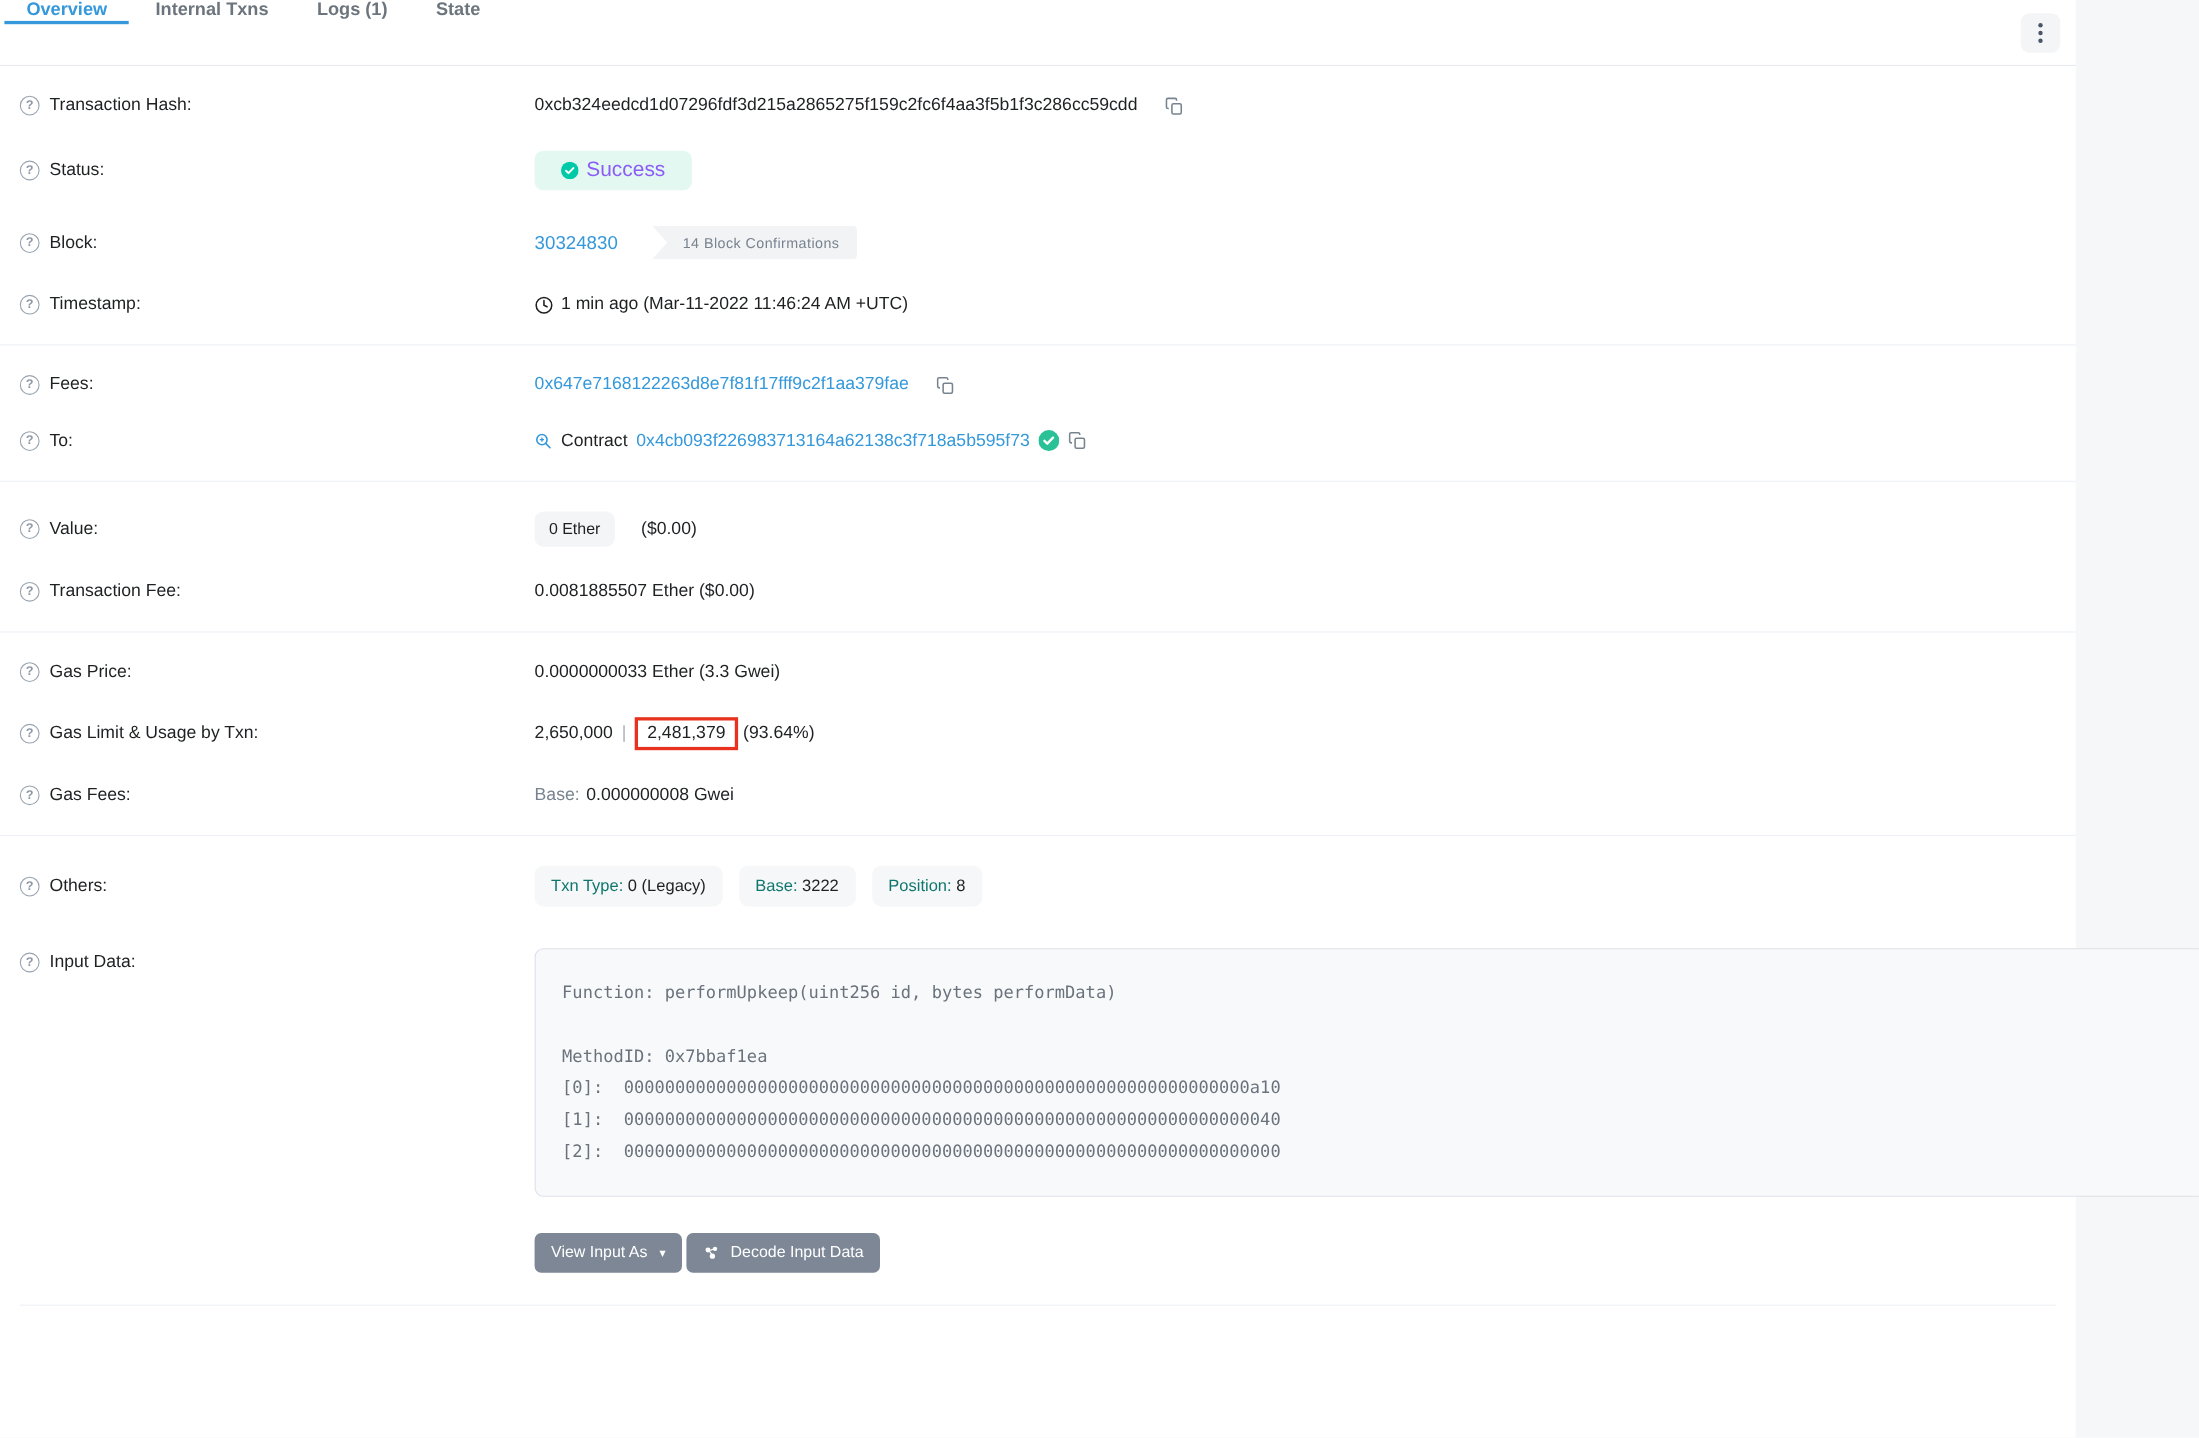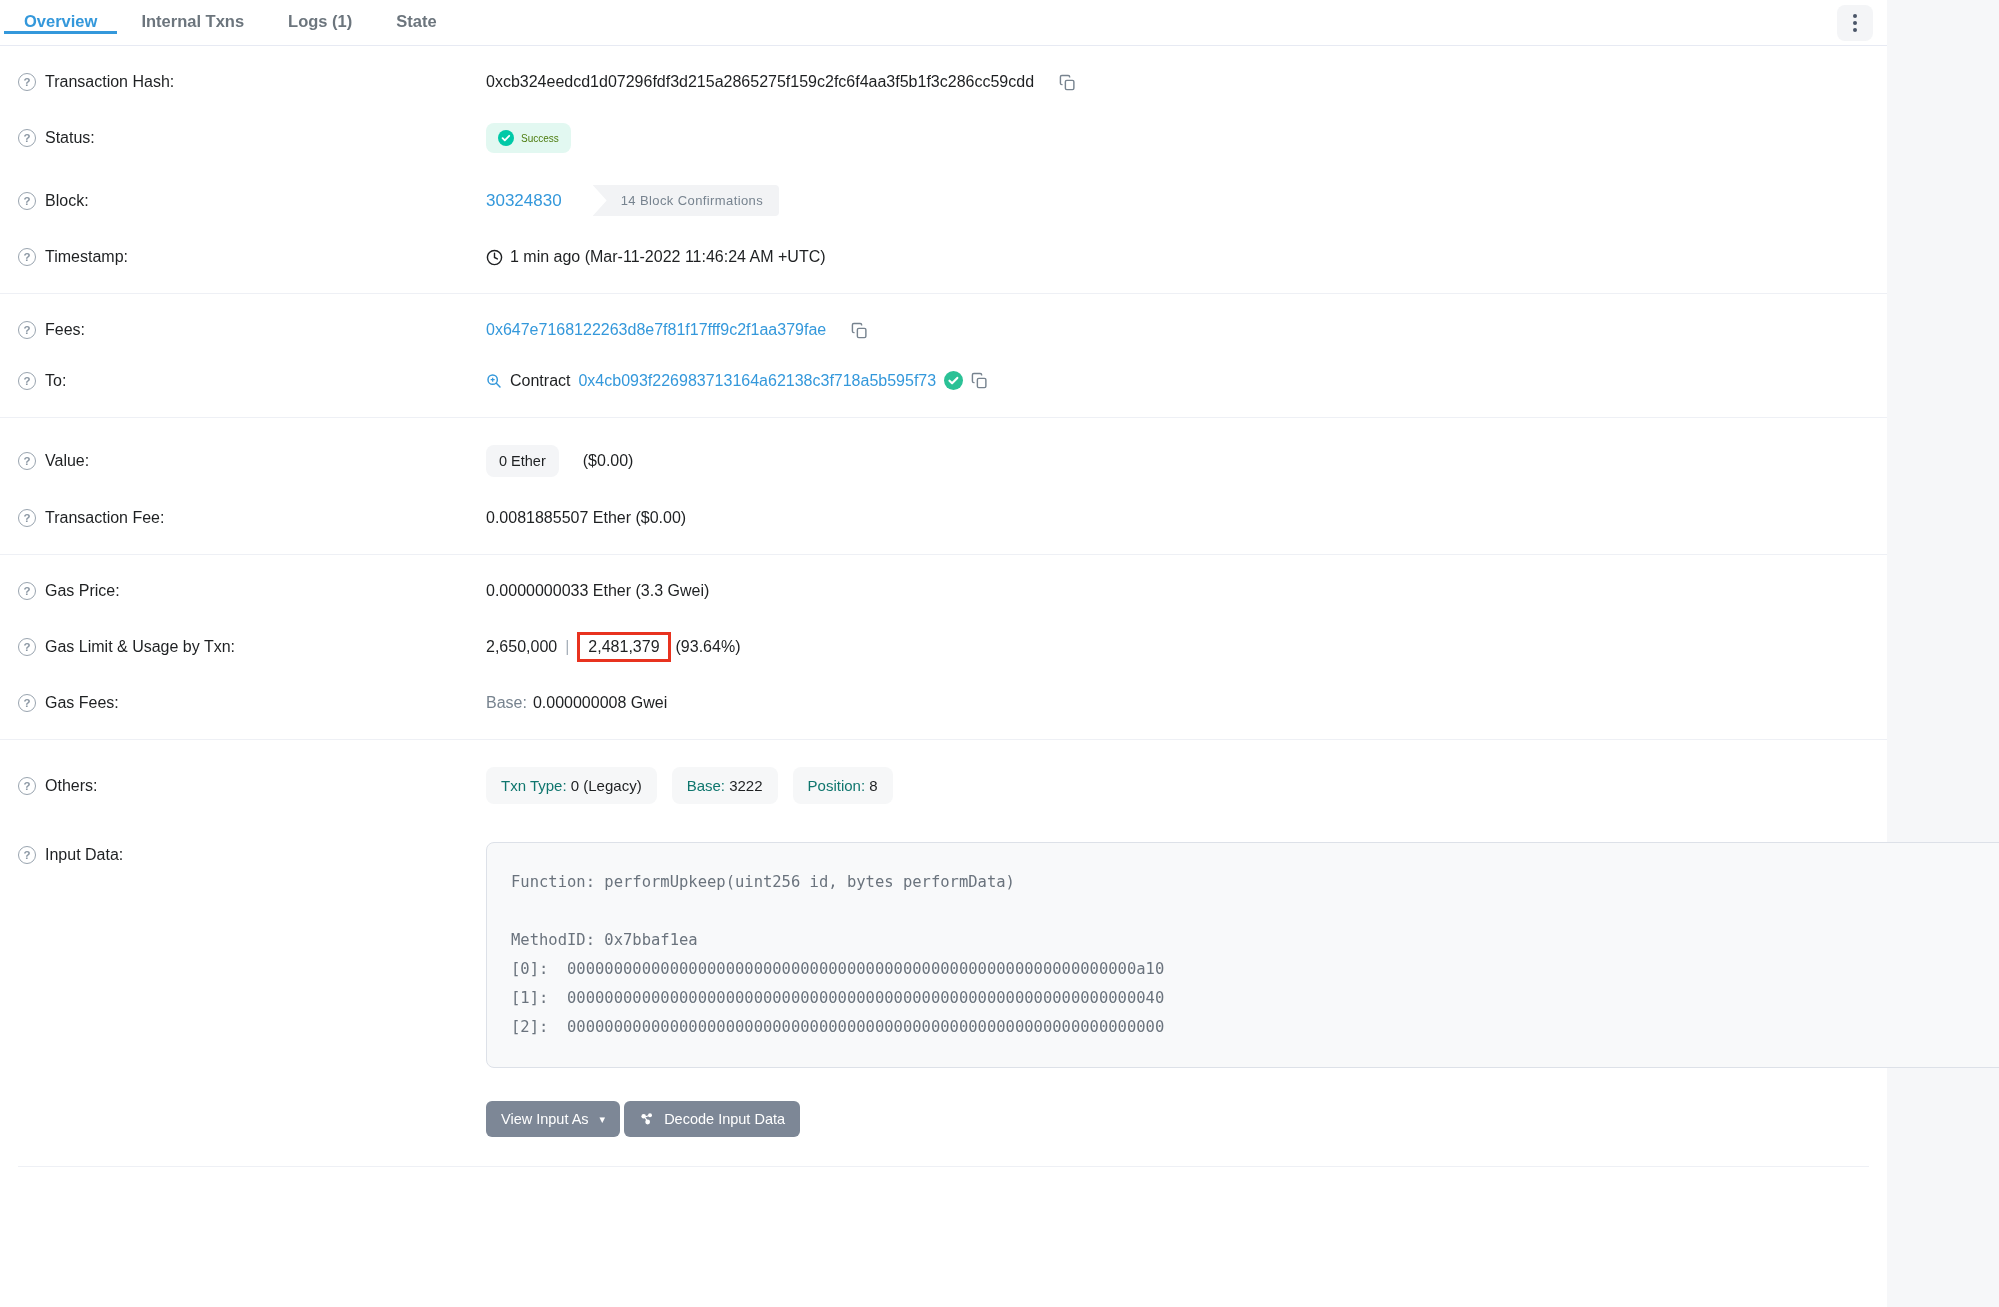--- a/index.html
+++ b/index.html
@@ -6,21 +6,21 @@
   html,body { width:1999px; height:1307px; }
   body {
     background:#f6f7f9;
     font-family:"Liberation Sans","DejaVu Sans",sans-serif;
     font-size:16px; color:#1e2022;
     overflow:hidden;
   }
   .card { width:1887px; height:1307px; background:#ffffff; position:relative; }
 
   
-  .tabbar { display:flex; align-items:center; height:46px; border-bottom:1px solid #e7eaf3; }
+  .tabbar { display:flex; align-items:flex-start; height:60px; border-bottom:1px solid #e7eaf3; }
   .tab {
     display:flex; align-items:center; padding:0 20px; margin-left:4px;
     font-weight:600; font-size:16.5px; color:#6c757d; cursor:pointer;
     border-bottom:3px solid transparent;
   }
   .tab.active { color:#3498db; border-bottom-color:#3498db; }
   .kebab-btn {
     margin-left:auto; margin-right:14px; align-self:center;
     width:36px; height:36px; border-radius:8px; background:#f4f5f7;
     display:flex; align-items:center; justify-content:center; flex-direction:column; gap:3px;
@@ -45,22 +45,22 @@
   }
   .value-col { display:flex; align-items:center; gap:25px; flex-wrap:wrap; }
 
   a.link { color:#3498db; text-decoration:none; cursor:pointer; }
   .muted { color:#77838f; }
   .icon-btn { background:none; border:none; cursor:pointer; display:flex; align-items:center; padding:0; }
 
   
   .status-badge {
     display:inline-flex; align-items:center; gap:7px;
-    background:#e2f8f1; color:#4d7c0f; border-radius:8px;
-    padding:7px 12px; font-size:10px; font-weight:500;
+    background:#e2f8f1; color:#8b5cf6; border-radius:8px;
+    padding:7px 24px; font-size:19px; font-weight:500;
   }
 
   
   .conf-badge {
     background:#f2f3f5; color:#77838f; font-size:13px; letter-spacing:.4px;
     padding:8px 16px 8px 28px; margin-left:6px;
     clip-path:polygon(0 0, 100% 0, 100% 100%, 0 100%, 14px 50%);
     border-radius:0 4px 4px 0;
   }
   .block-link { font-size:17px; }

